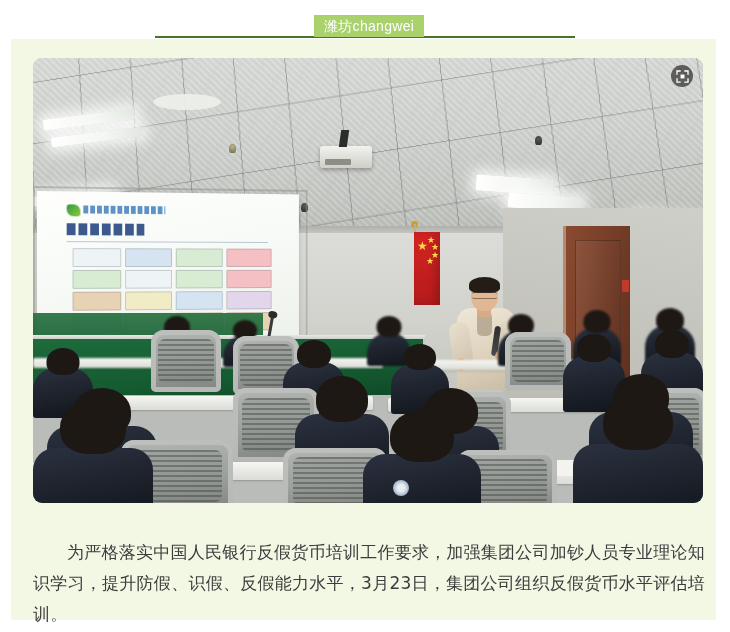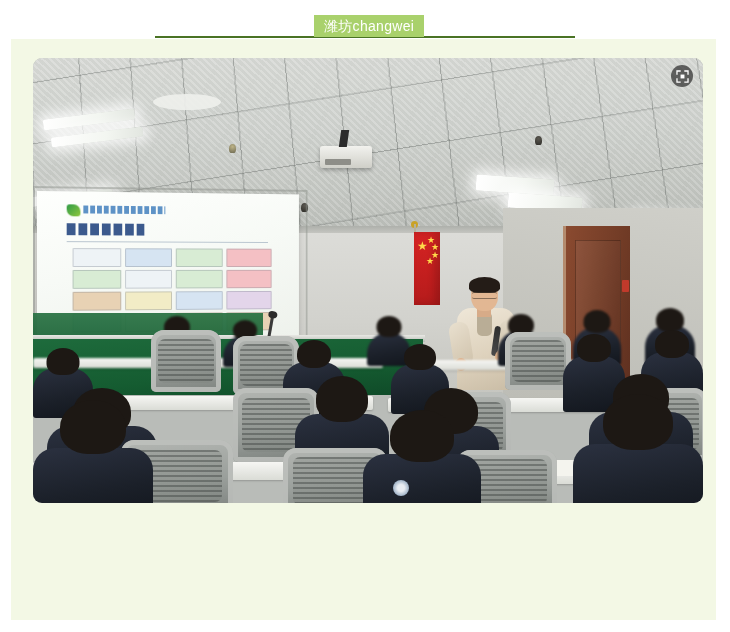--- a/index.html
+++ b/index.html
@@ -710,15 +710,16 @@
               <path d="M14.8 11v3.8H11"></path>
               <path d="M5 14.8H1.2V11"></path>
             </g>
             <rect x="5.6" y="5.6" width="4.8" height="4.8" fill="#ffffff"></rect>
           </svg>
         </div>
 
       </div>
     </div>
 
+    <p class="caption">为严格落实中国人民银行反假货币培训工作要求，加强集团公司加钞人员专业理论知识学习，提升防假、识假、反假能力水平，3月23日，集团公司组织反假货币水平评估培训。</p>
 
   </div>
 </div>
 
 </body></html>

